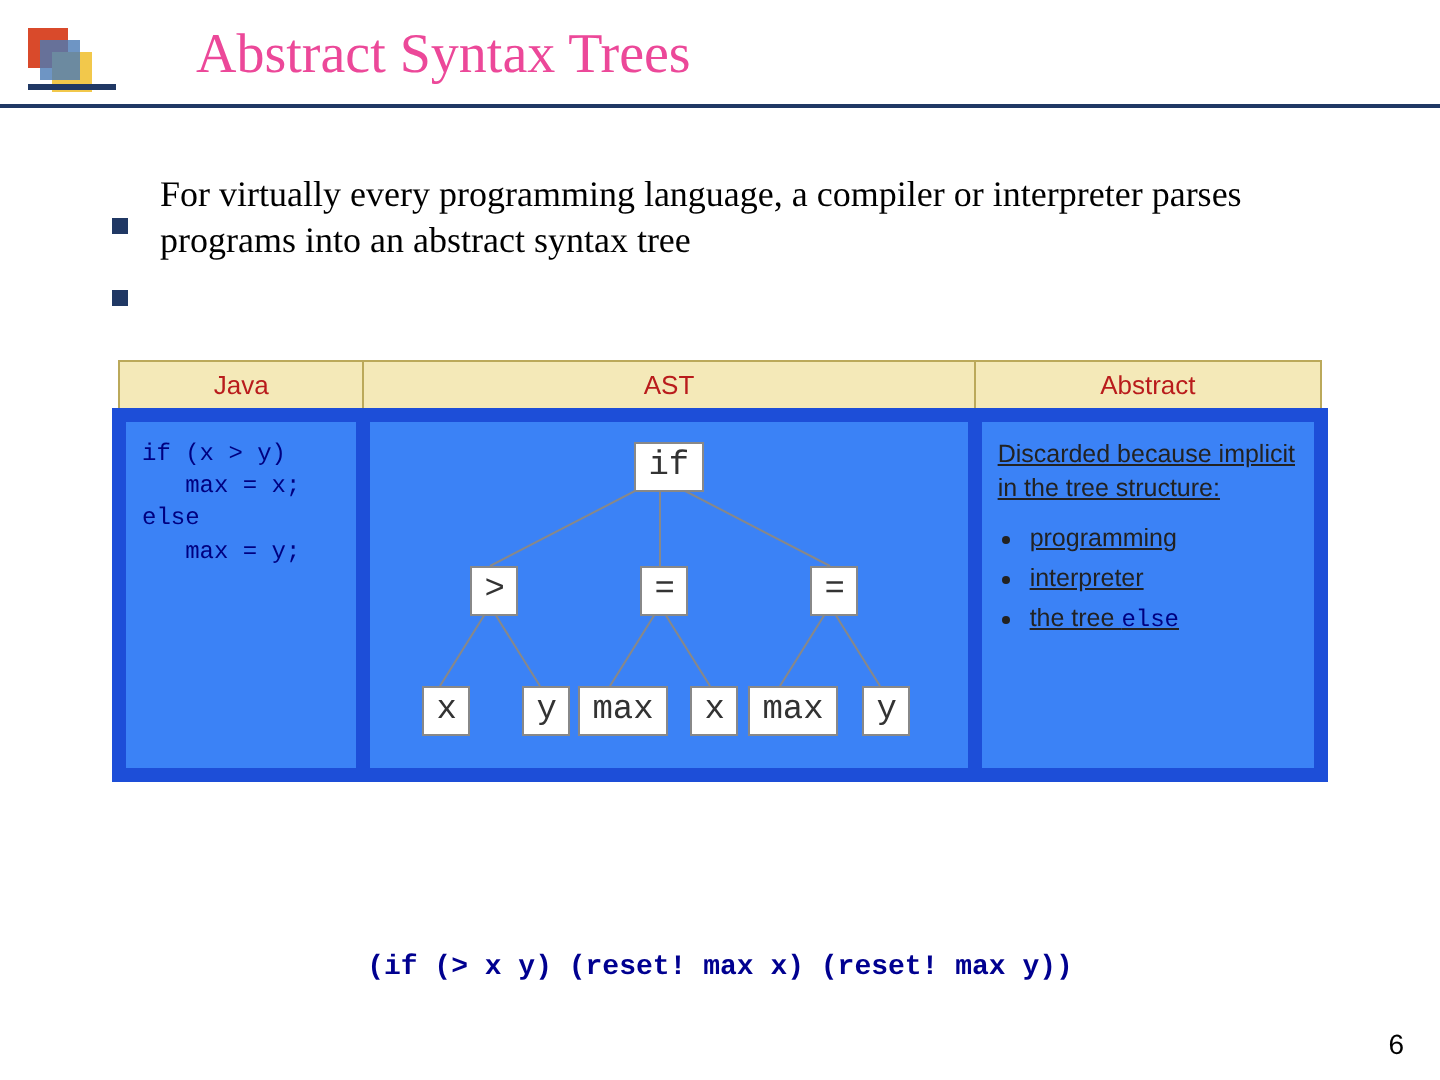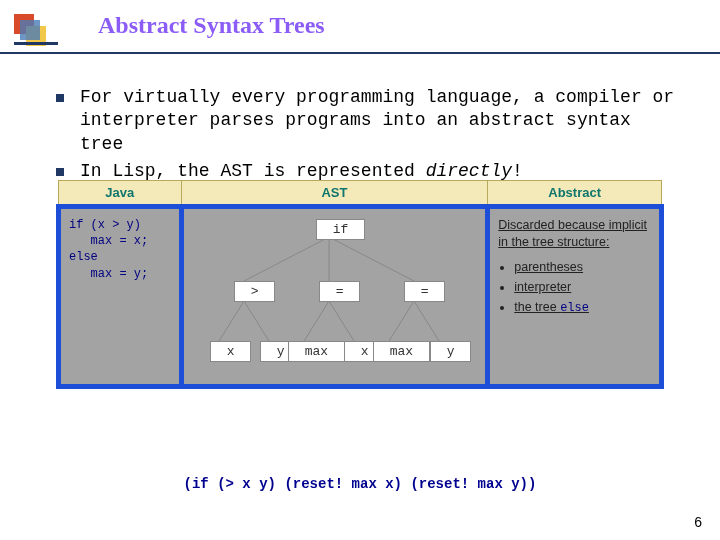--- a/index.html
+++ b/index.html
@@ -18,43 +18,42 @@
     width: 44px;
     height: 44px;
   }
   .title-wrap {
     position: absolute;
     top: 12px;
     left: 98px;
     right: 20px;
   }
   .title {
-    font-size: 24px;
-    font-weight: bold;
-    color: #8b5cf6;
+    font-size: 28px;
+    font-weight: normal;
+    color: #ec4899;
   }
   .underline {
     position: absolute;
     top: 52px;
     left: 0;
     width: 720px;
     height: 2px;
     background: #203864;
   }
   .bullets {
     position: absolute;
     top: 86px;
     left: 56px;
     right: 40px;
   }
   .bullet-row {
     display: flex;
-    align-items: flex-start;
+    align-items: center;
     margin-bottom: 4px;
-    font-family: Liberation Mono, monospace;
   }
   .sqbullet {
     width: 8px;
     height: 8px;
     background: #203864;
     margin-top: 8px;
     margin-right: 16px;
     flex: 0 0 auto;
   }
   .btext {
@@ -73,29 +72,29 @@
   .fig-table {
     width: 100%;
     border-collapse: collapse;
     font-family: Arial, sans-serif;
     font-size: 13px;
   }
   .fig-table th {
     background: #f4e9b8;
     border: 1px solid #bba95a;
     padding: 4px 8px;
-    font-weight: bold;
+    font-weight: normal;
     text-align: center;
-    color: #0f766e;
+    color: #b91c1c;
   }
   .fig-table td {
-    border: 5px solid #1d4ed8;
+    border: 7px solid #1d4ed8;
     padding: 8px;
     vertical-align: top;
-    background: #a3a3a3;
+    background: #3b82f6;
   }
   .col-java { width: 120px; }
   .col-ast { width: 300px; }
   .col-comments { width: 170px; }
   .mono {
     font-family: "Courier New", monospace;
     font-size: 12px;
     color: #000080;
     white-space: pre;
     line-height: 1.35;
@@ -112,22 +111,22 @@
   }
   .comments-text li { margin-bottom: 3px; }
 
   .ast-cell { position: relative; height: 180px; }
   .ast-svg { position: absolute; top: 0; left: 0; }
   .node {
     position: absolute;
     border: 1px solid #888;
     background: #fff;
     font-family: "Courier New", monospace;
-    font-size: 13px;
-    padding: 2px 16px;
+    font-size: 17px;
+    padding: 2px 6px;
     color: #333;
     text-align: center;
   }
 
   .lisp {
     position: absolute;
     bottom: 48px;
     left: 0;
     width: 720px;
     text-align: center;
@@ -160,21 +159,20 @@
 </div>
 <div class="underline"></div>
 
 <div class="bullets">
   <div class="bullet-row">
     <div class="sqbullet"></div>
     <div class="btext">For virtually every programming language, a compiler or interpreter parses programs into an abstract syntax tree</div>
   </div>
   <div class="bullet-row">
     <div class="sqbullet"></div>
-    <div class="btext"><span>In Lisp, the AST is represented </span><span class="italic">directly</span><span>!</span></div>
   </div>
 </div>
 
 <div class="figure">
   <table class="fig-table">
     <thead>
       <tr>
         <th class="col-java">Java</th>
         <th class="col-ast">AST</th>
         <th class="col-comments">Abstract</th>
@@ -210,21 +208,21 @@
           <div class="node" style="left:76px; top:132px;">y</div>
           <div class="node" style="left:104px; top:132px;">max</div>
           <div class="node" style="left:160px; top:132px;">x</div>
           <div class="node" style="left:189px; top:132px;">max</div>
           <div class="node" style="left:246px; top:132px;">y</div>
         </td>
         <td>
           <div class="comments-text">
             <div>Discarded because implicit in the tree structure:</div>
             <ul>
-              <li>parentheses</li>
+              <li>programming</li>
               <li>interpreter</li>
               <li><span>the tree </span><span class="mono" style="display:inline">else</span></li>
             </ul>
           </div>
         </td>
       </tr>
     </tbody>
   </table>
 </div>
 

